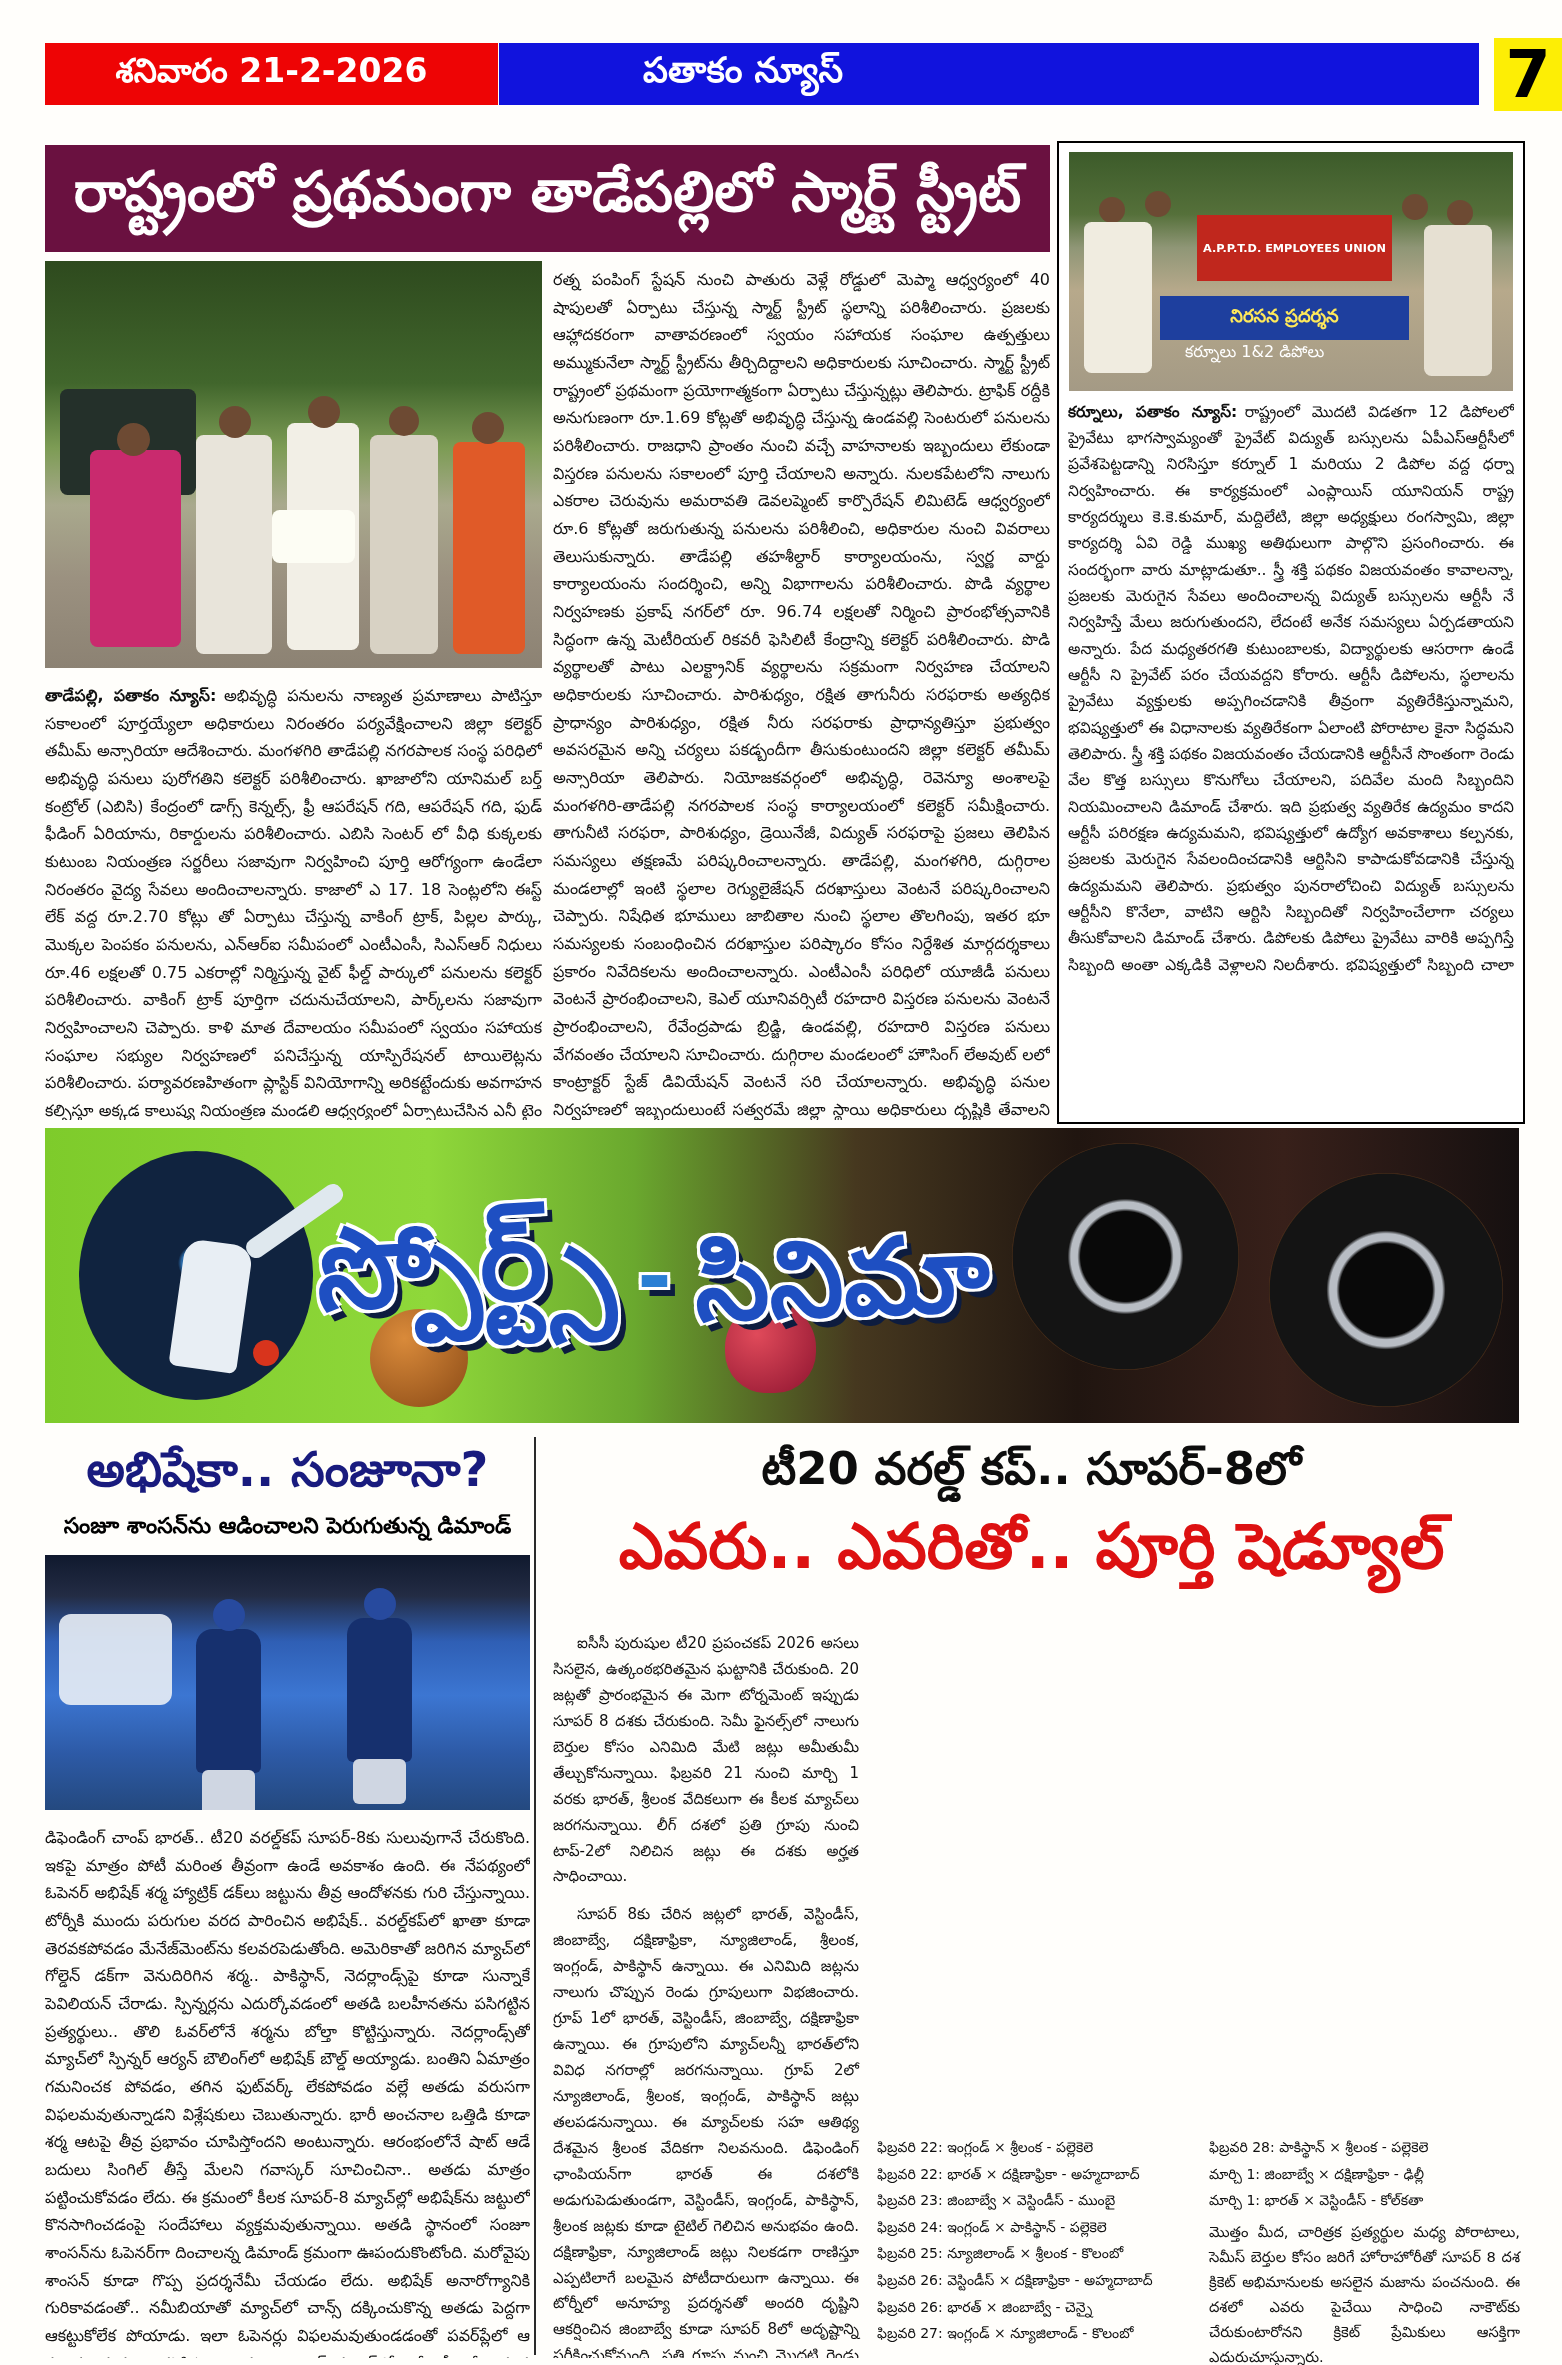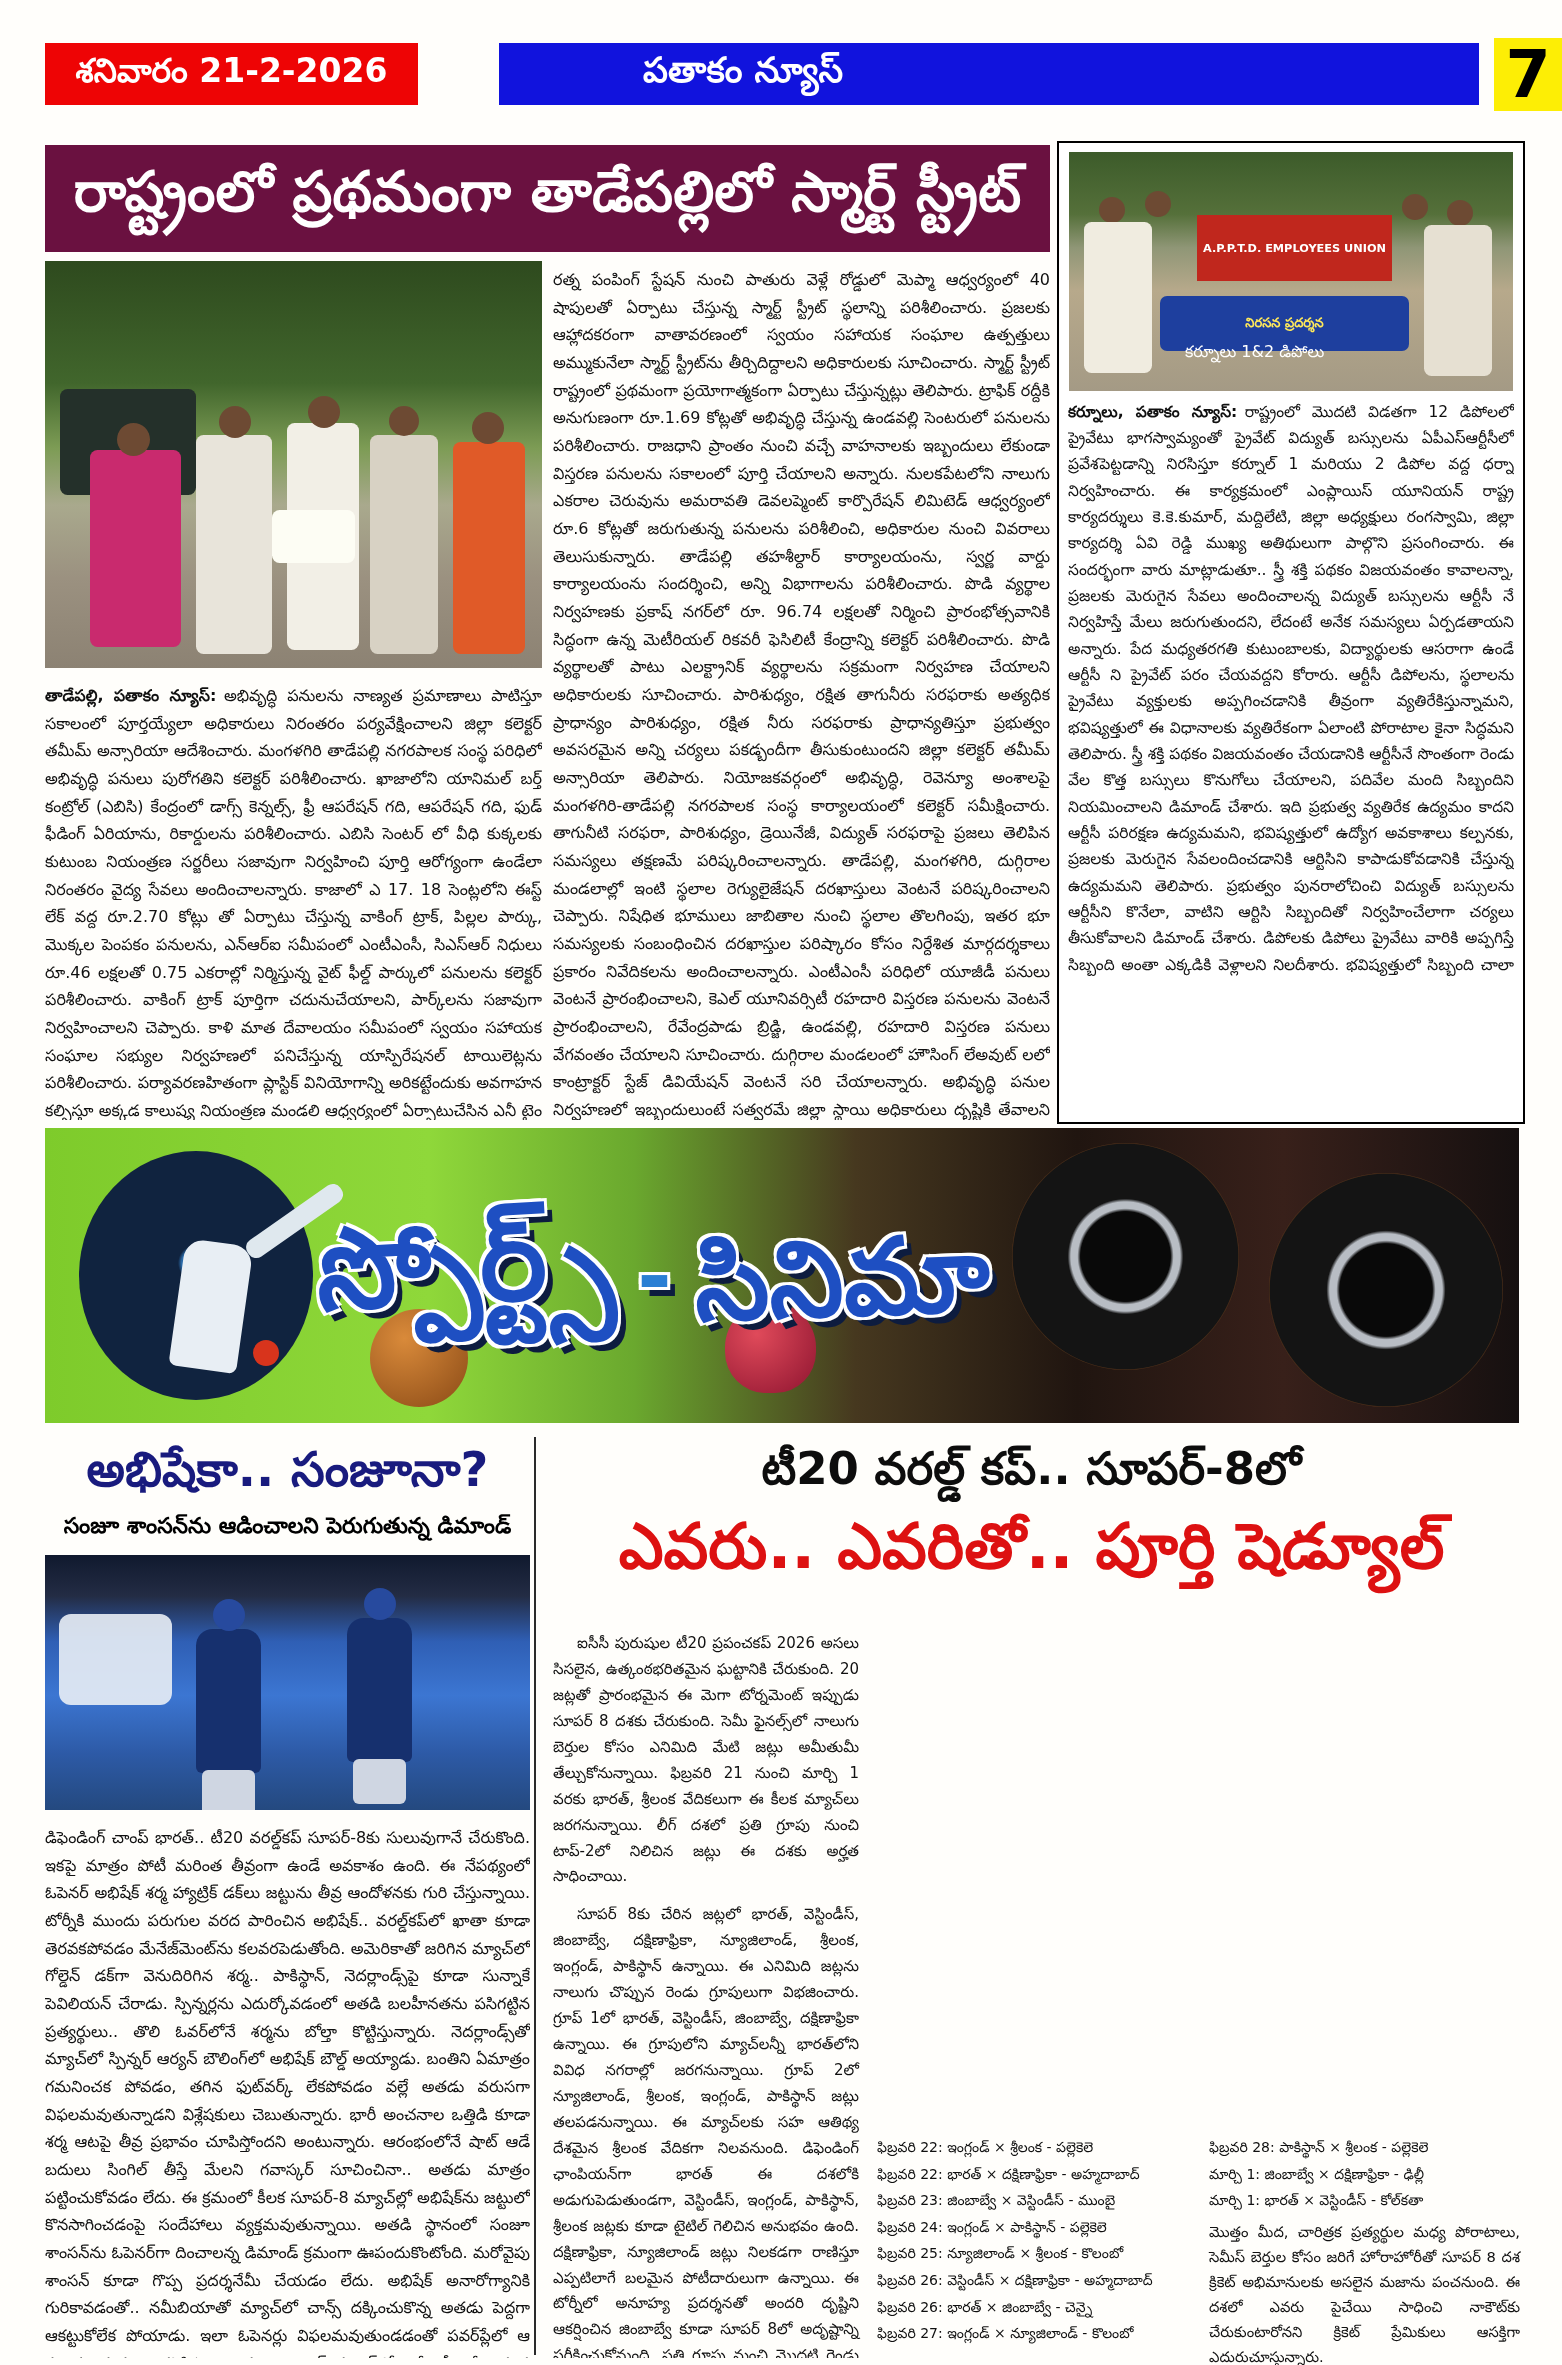--- a/index.html
+++ b/index.html
@@ -3,21 +3,21 @@
 <meta charset="utf-8">
 <style>
   html,body{margin:0;padding:0;background:#e8e8e4;}
   #page{
     position:relative;width:1562px;height:2366px;margin:0 auto;
     background:#fffefb;overflow:hidden;
     font-family:"DejaVu Sans","Liberation Sans",sans-serif;color:#101010;
   }
   .abs{position:absolute;}
   
-  .hdr-date{left:45px;top:43px;width:373px;height:62px;background:#ee0405;
+  .hdr-date{left:45px;top:43px;width:453px;height:62px;background:#ee0405;
     color:#fff;font-weight:bold;font-size:33px;display:flex;align-items:center;justify-content:center;}
   .hdr-mast{left:499px;top:43px;width:980px;height:62px;background:#1113dd;
     color:#fff;font-weight:bold;font-size:35px;display:flex;align-items:center;}
   .hdr-mast span{margin-left:144px;}
   .hdr-page{left:1494px;top:38px;width:68px;height:73px;background:#fdee05;
     color:#000;font-weight:bold;font-size:65px;display:flex;align-items:center;justify-content:center;}
   
   .ss-head{left:45px;top:145px;width:1005px;height:107px;background:#6a1140;
     color:#fff;font-weight:bold;font-size:56px;display:flex;align-items:center;justify-content:center;white-space:nowrap;}
   .body-txt{font-size:16px;line-height:1.73;text-align:justify;overflow:hidden;}
@@ -29,22 +29,22 @@
   
   .blob{position:absolute;border-radius:7.6px;}
   .head-dot{position:absolute;border-radius:50%;background:#6d4a33;}
   
   .rtc-box{left:1057px;top:141px;width:464px;height:979px;border:2.3px solid #000;background:#fff;}
   .rtc-head{margin:12px 7.6px 4.5px;font-size:32px;line-height:1.35;font-weight:bold;text-align:center;color:#000;}
   .rtc-photo{position:relative;margin:9px auto 7.6px;width:444px;height:239px;overflow:hidden;
     background:linear-gradient(180deg,#3c5b2a 0%,#55703a 26%,#8f9676 40%,#b7a98b 58%,#a49a85 100%);}
   .rtc-banner-red{position:absolute;left:128px;top:63px;width:189px;height:60px;background:#c0271d;
     color:#fff;font-size:11.3px;font-weight:bold;display:flex;align-items:center;justify-content:center;text-align:center;padding:3px;}
-  .rtc-banner-blue{position:absolute;left:91px;top:144px;width:249px;height:55px;background:#1e3f9e;
-    color:#ffe95a;font-size:13px;font-weight:bold;display:flex;align-items:center;justify-content:center;border-radius:7px;}
+  .rtc-banner-blue{position:absolute;left:91px;top:144px;width:249px;height:44px;background:#1e3f9e;
+    color:#ffe95a;font-size:18px;font-weight:bold;display:flex;align-items:center;justify-content:center;}
   .rtc-banner-note{position:absolute;left:116px;top:190px;width:204px;color:#fff;font-size:16px;text-align:left;}
   .rtc-body{margin:0 9px;font-size:15.5px;line-height:1.7;text-align:justify;height:582px;overflow:hidden;}
   
   .banner{left:45px;top:1128px;width:1474px;height:295px;overflow:hidden;
     background:linear-gradient(90deg,#7ecb2b 0%,#8fd83a 26%,#6aa82e 40%,#46381f 55%,#201510 70%,#38201a 84%,#161010 100%);}
   .banner-reel{position:absolute;border-radius:50%;background:radial-gradient(circle at 50% 50%,#090909 0 28%,#b8bdc4 30% 34%,#141414 36% 70%,#c96a22 72% 80%,#511f10 82% 100%);}
   .banner-emblem{position:absolute;left:34px;top:23px;width:234px;height:249px;border-radius:50%;
     background:radial-gradient(circle at 50% 45%,#2a6aa8 0 8%,#10233f 10% 78%,#7fb7dd 80% 86%,#0c1526 88% 100%);}
   .banner-bat{position:absolute;left:159px;top:60px;width:113px;height:19.7px;background:#dfe8ee;transform:rotate(-35deg);border-radius:9px;}
   .banner-man{position:absolute;left:98px;top:91px;width:68px;height:128px;background:#e8eef4;border-radius:19.7px 19.7px 7.6px 7.6px;transform:rotate(8deg);}

